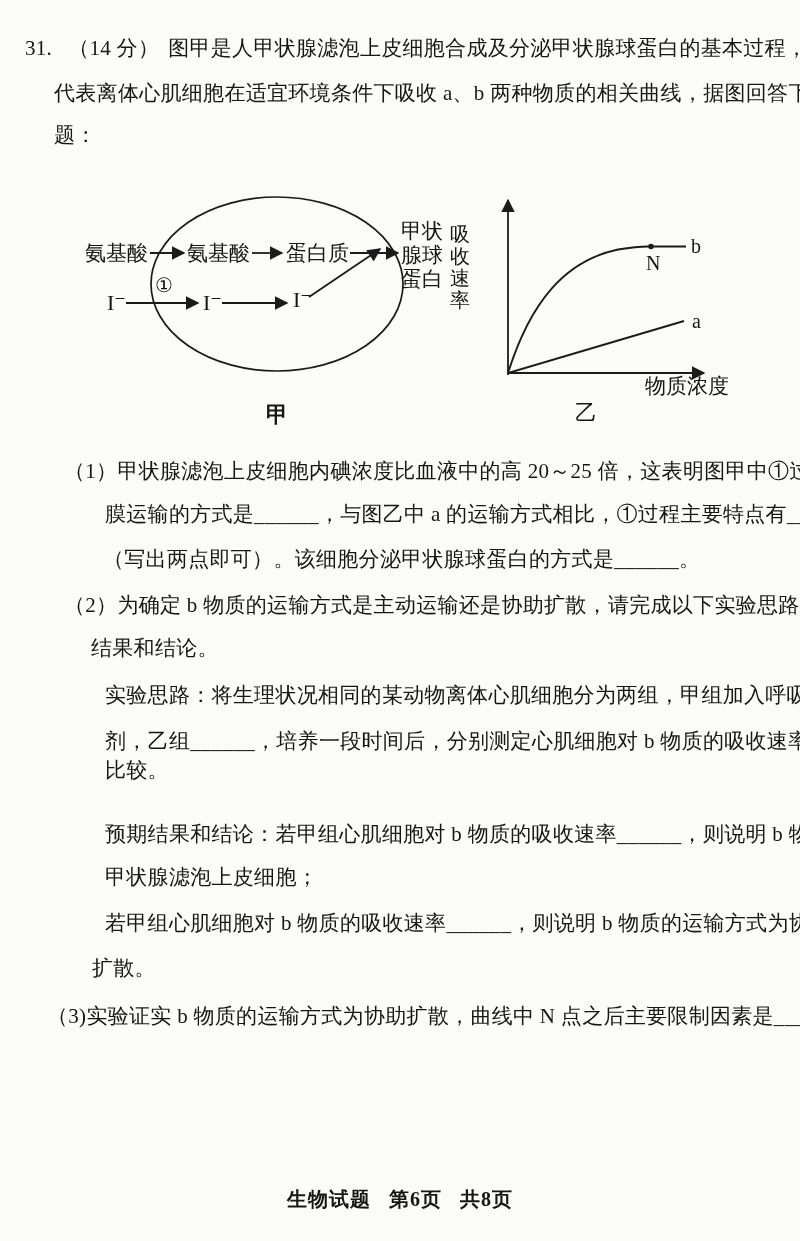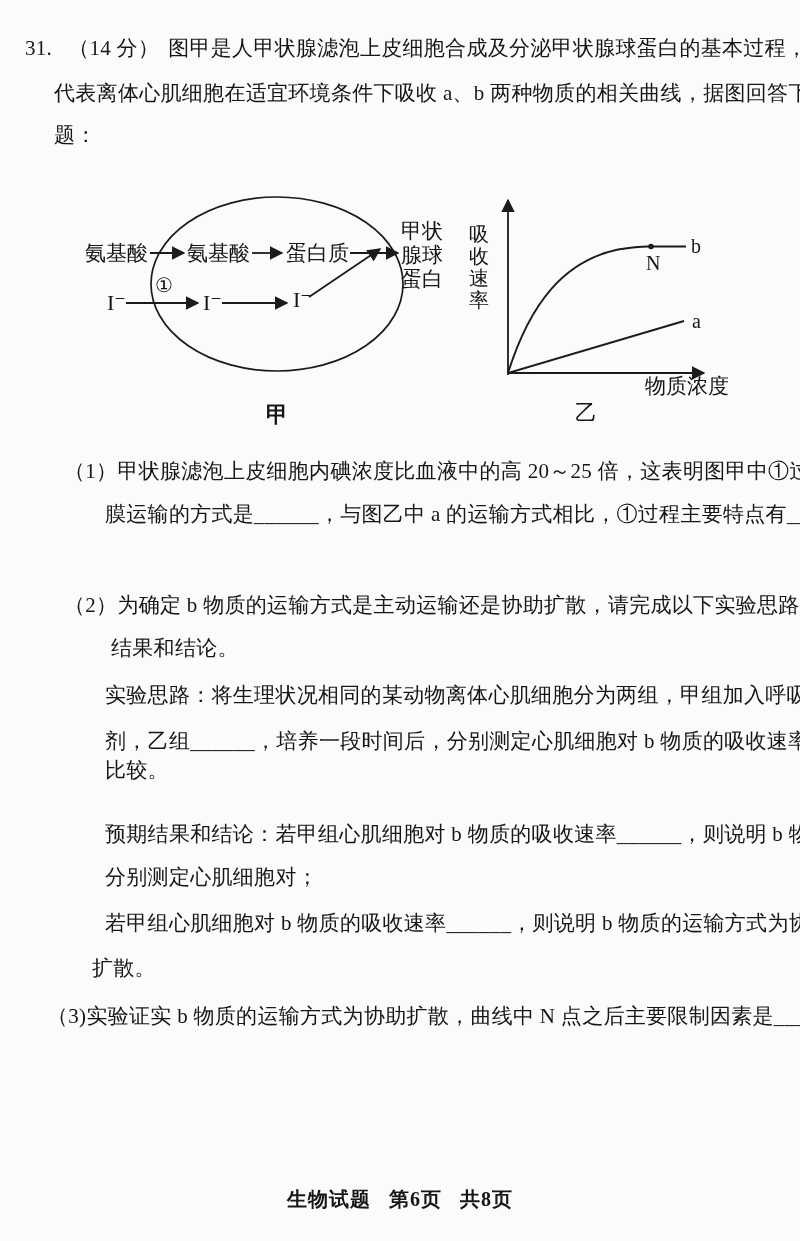--- a/index.html
+++ b/index.html
@@ -70,37 +70,38 @@
   <div class="fig-tag center-anchor" style="left:277px;top:400px;font-weight:700">甲</div>
 
   <svg class="figure-svg" style="left:460px;top:185px" width="290" height="250" viewBox="0 0 290 250">
     <line x1="48" y1="190" x2="48" y2="15" stroke="#1b1b1b" stroke-width="1.8" marker-end="url(#arr)"></line>
     <line x1="48" y1="188" x2="244" y2="188" stroke="#1b1b1b" stroke-width="1.8" marker-end="url(#arr)"></line>
     <path d="M48,188 C70,118 104,76 158,64.5 C175,61.8 182,61.5 188,61.5 L226,61.5" fill="none" stroke="#1b1b1b" stroke-width="1.9"></path>
     <circle cx="191" cy="61.5" r="2.8" fill="#1b1b1b"></circle>
     <line x1="48" y1="188" x2="224" y2="136" stroke="#1b1b1b" stroke-width="1.9"></line>
   </svg>
 
-  <div class="axis-label-y" style="left:467px;top:223px">吸收速率</div>
+  <div class="axis-label-y" style="left:448px;top:223px">吸收速率</div>
   <div class="dlabel" style="left:645px;top:374px">物质浓度</div>
   <div class="dlabel" style="left:691px;top:234px;font-size:20px">b</div>
   <div class="dlabel" style="left:692px;top:309px;font-size:20px">a</div>
   <div class="dlabel" style="left:646px;top:251px;font-size:20px">N</div>
   <div class="fig-tag center-anchor" style="left:586px;top:398px">乙</div>
 
   <div class="line" style="top:457px;left:64px">（1）甲状腺滤泡上皮细胞内碘浓度比血液中的高 20～25 倍，这表明图甲中①过程跨</div>
   <div class="line" style="top:500px;left:105px">膜运输的方式是______，与图乙中 a 的运输方式相比，①过程主要特点有_______</div>
+  <div class="line" style="top:545px;left:103px">（写出两点即可）。该细胞分泌甲状腺球蛋白的方式是______。</div>
 
   <div class="line" style="top:591px;left:64px">（2）为确定 b 物质的运输方式是主动运输还是协助扩散，请完成以下实验思路、预期</div>
-  <div class="line" style="top:634px;left:111px">结果和结论。</div>
+  <div class="line" style="top:634px;left:91px">结果和结论。</div>
   <div class="line" style="top:681px;left:105px">实验思路：将生理状况相同的某动物离体心肌细胞分为两组，甲组加入呼吸抑制</div>
   <div class="line" style="top:727px;left:105px">剂，乙组______，培养一段时间后，分别测定心肌细胞对 b 物质的吸收速率并</div>
   <div class="line" style="top:756px;left:105px">比较。</div>
   <div class="line" style="top:820px;left:105px">预期结果和结论：若甲组心肌细胞对 b 物质的吸收速率______，则说明 b 物质</div>
-  <div class="line" style="top:863px;left:105px">分别测定心肌细胞对；</div>
+  <div class="line" style="top:863px;left:105px">甲状腺滤泡上皮细胞；</div>
   <div class="line" style="top:909px;left:105px">若甲组心肌细胞对 b 物质的吸收速率______，则说明 b 物质的运输方式为协助</div>
   <div class="line" style="top:954px;left:92px">扩散。</div>
 
   <div class="line" style="top:1002px;left:47px">（3)实验证实 b 物质的运输方式为协助扩散，曲线中 N 点之后主要限制因素是______。</div>
 
   <div class="footer">
     <span>生物试题</span><span>第6页</span><span>共8页</span>
   </div>
 
 </div>

